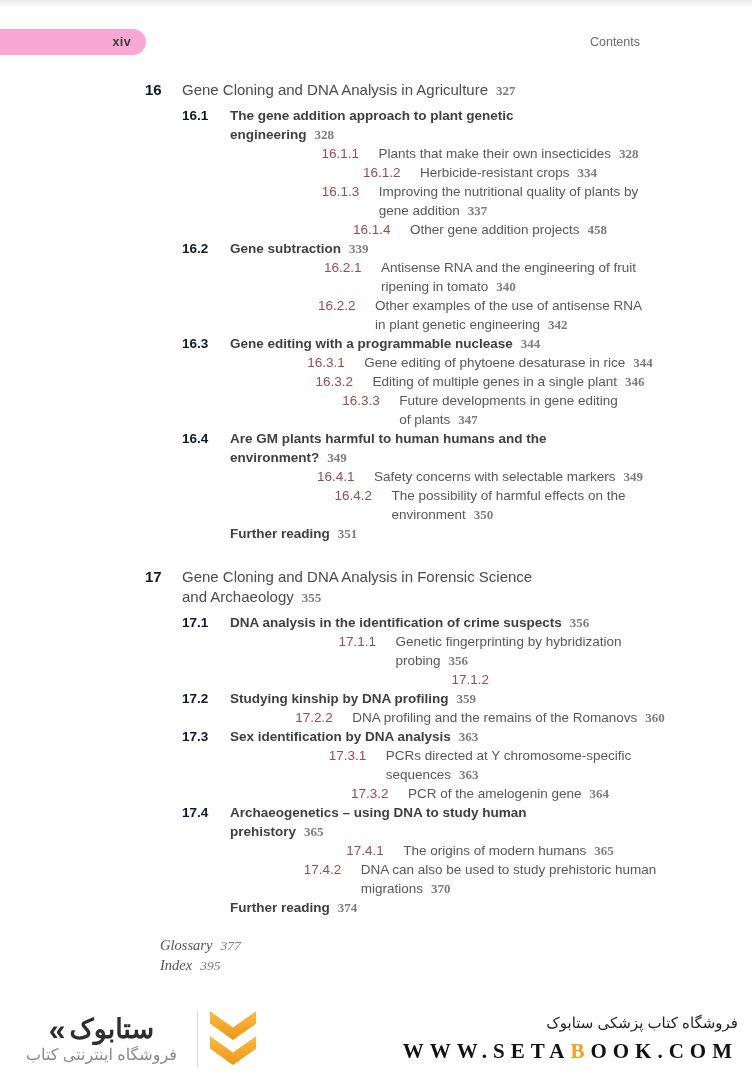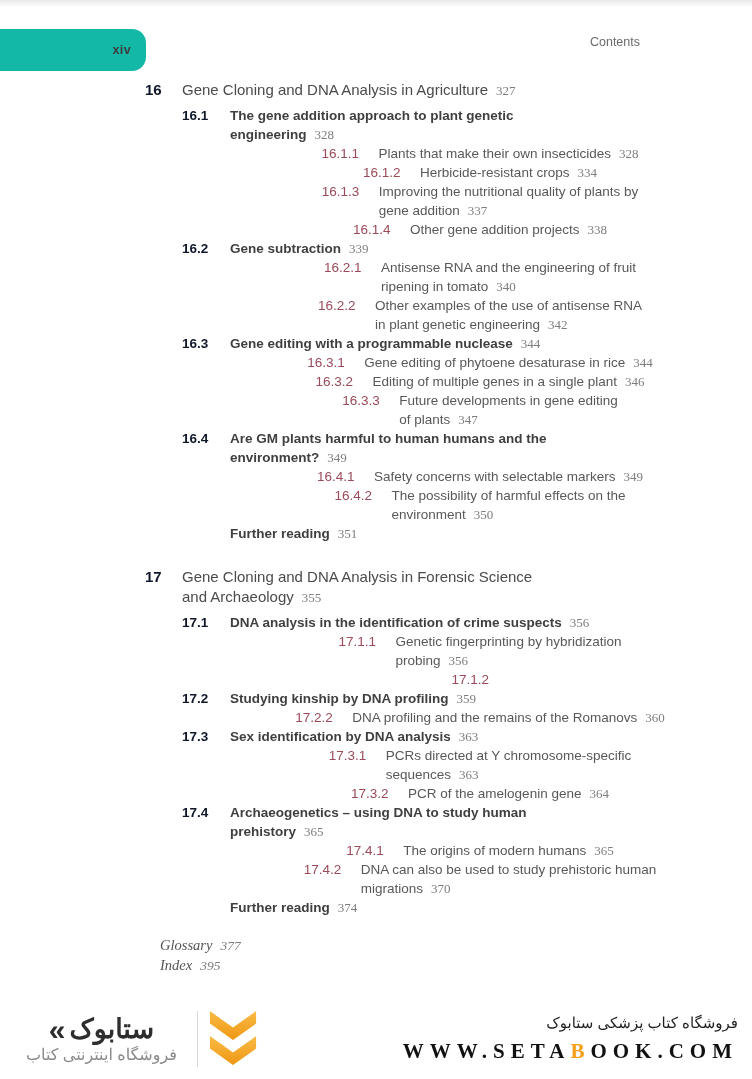--- a/index.html
+++ b/index.html
@@ -6,22 +6,22 @@
   body{
     width:752px;height:1079px;position:relative;background:#ffffff;
     font-family:"Liberation Sans", sans-serif;overflow:hidden;
   }
   .top-edge{
     position:absolute;top:0;left:0;right:0;height:7px;
     background:linear-gradient(#e9e9e9,#ffffff);
   }
   
   .page-tab{
-    position:absolute;top:29px;left:0;width:146px;height:42px;
-    background:#14b8a6;border-radius:0 14px 14px 0;
+    position:absolute;top:29px;left:0;width:146px;height:26px;
+    background:#f9a8d4;border-radius:0 14px 14px 0;
     display:flex;align-items:center;justify-content:flex-end;
     padding-right:15px;box-sizing:border-box;
   }
   .page-tab .tab-label{font-size:12.5px;font-weight:bold;color:#3c3c3c;letter-spacing:.4px;}
   .header-right{
     position:absolute;top:35px;right:112px;font-size:12.5px;color:#6b6b6b;
   }
   
   .toc{
     position:absolute;left:145px;top:80px;width:585px;
@@ -32,21 +32,21 @@
   .num{color:#0f172a;flex:0 0 auto;}
   .chapter-row{margin-bottom:5px;font-size:15px;line-height:20px;}
   .chapter-row .num{width:37px;font-weight:bold;}
   .ch-body{color:#4b4b4b;}
   .entry.section{padding-left:37px;font-weight:bold;color:#3f3f3f;}
   .entry.section .num{width:48px;}
   .entry.sub{padding-left:85px;font-weight:normal;color:#585858;justify-content:center;}
   .entry.sub .num{width:57px;font-weight:normal;color:#9a4a58;}
   .entry.further{padding-left:85px;font-weight:bold;color:#3f3f3f;}
   .pg{
-    font-family:"Liberation Serif", serif;font-weight:normal;font-style:normal;
+    font-family:"Liberation Serif", serif;font-weight:bold;font-style:normal;
     color:#7d7d7d;font-size:13px;margin-left:8px;
   }
   
   .backmatter{
     position:absolute;left:160px;top:936px;
     font-family:"Liberation Serif", serif;font-style:italic;
     font-size:14.5px;line-height:19.5px;color:#555555;
   }
   .bm-pg{margin-left:8px;color:#7d7d7d;font-size:13.5px;}
   
@@ -99,21 +99,21 @@
       <div class="row entry sub">
         <span class="num">16.1.2</span>
         <span class="body"><span class="line">Herbicide-resistant crops</span><span class="pg">334</span></span>
       </div>
       <div class="row entry sub">
         <span class="num">16.1.3</span>
         <span class="body"><span class="line">Improving the nutritional quality of plants by</span><br><span class="line">gene addition</span><span class="pg">337</span></span>
       </div>
       <div class="row entry sub">
         <span class="num">16.1.4</span>
-        <span class="body"><span class="line">Other gene addition projects</span><span class="pg">338</span></span>
+        <span class="body"><span class="line">Other gene addition projects</span><span class="pg">458</span></span>
       </div>
       <div class="row entry section">
         <span class="num">16.2</span>
         <span class="body"><span class="line">Gene subtraction</span><span class="pg">339</span></span>
       </div>
       <div class="row entry sub">
         <span class="num">16.2.1</span>
         <span class="body"><span class="line">Antisense RNA and the engineering of fruit</span><br><span class="line">ripening in tomato</span><span class="pg">340</span></span>
       </div>
       <div class="row entry sub">

